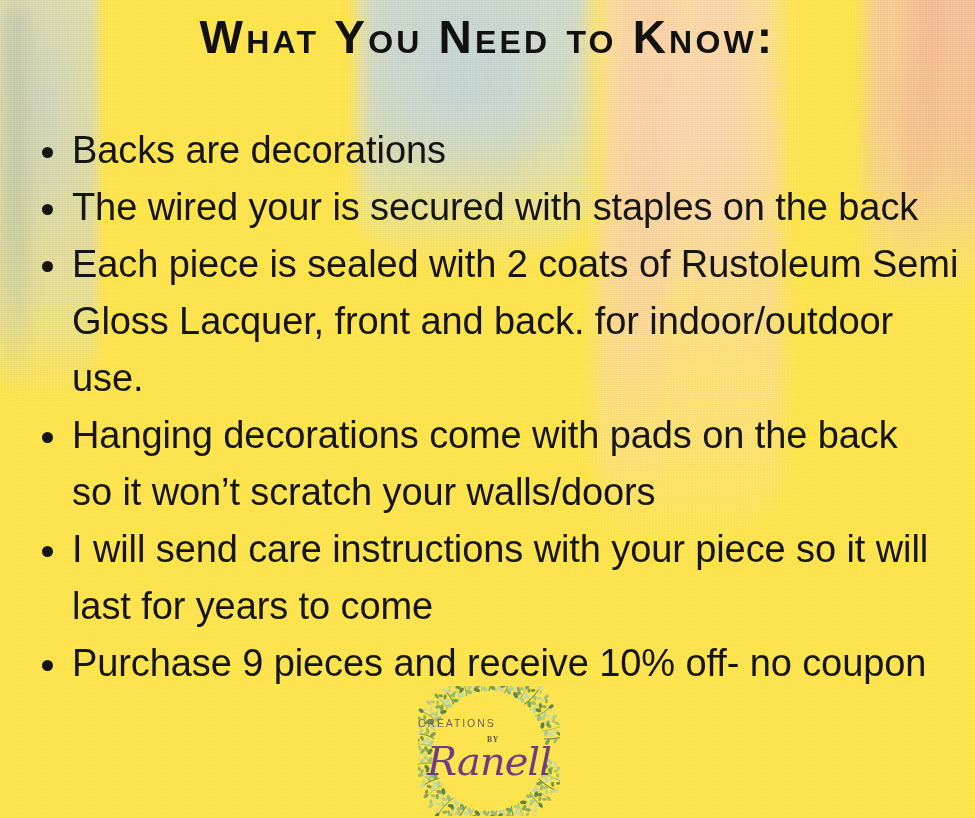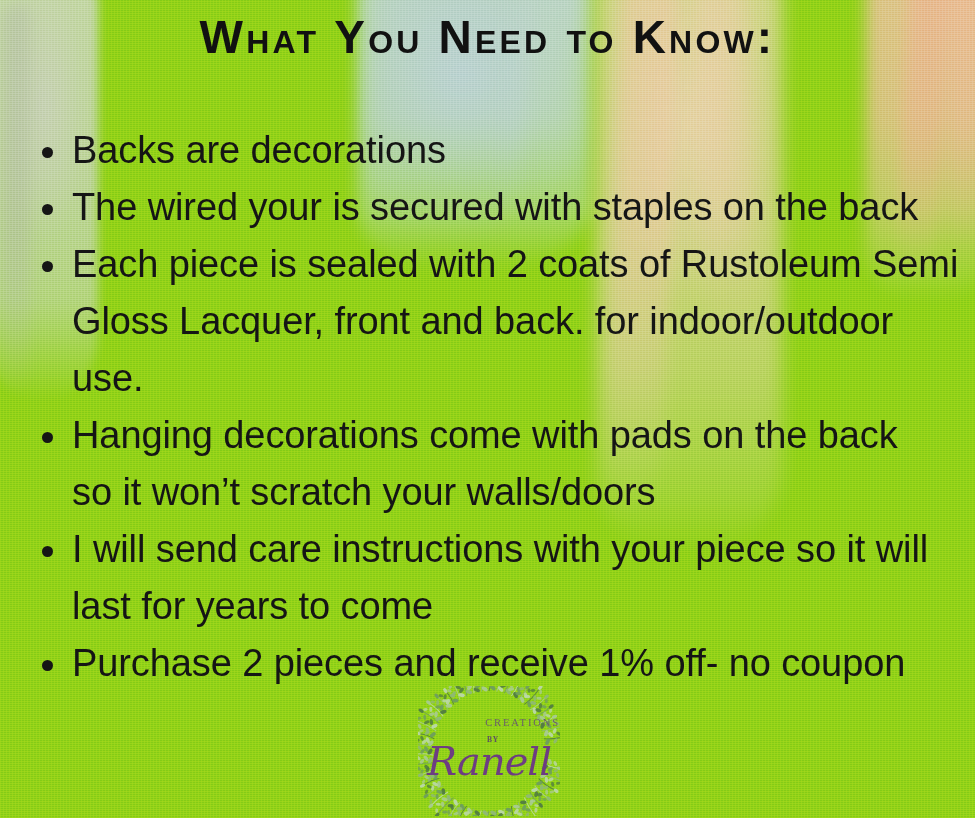--- a/index.html
+++ b/index.html
@@ -6,21 +6,21 @@
   html, body {
     margin: 0;
     padding: 0;
     background: #ffffff;
   }
   #canvas {
     position: relative;
     width: 975px;
     height: 818px;
     overflow: hidden;
-    background: #84cc16;
+    background: #fde047;
     font-family: "Liberation Sans", sans-serif;
   }
 
   
   .bg-layer {
     position: absolute;
     inset: 0;
     overflow: hidden;
     pointer-events: none;
   }
@@ -267,22 +267,22 @@
     top: 686px;
     width: 142px;
     height: 130px;
   }
   .logo svg { display: block; }
   .logo-creations {
     position: absolute;
     left: 0;
     top: 31px;
     width: 142px;
-    text-align: right;
-    font-family: Liberation Serif, serif;
+    text-align: left;
+    font-family: Liberation Sans, sans-serif;
     font-size: 10.5px;
     letter-spacing: 1.9px;
     color: #6b6068;
     white-space: nowrap;
   }
   .logo-by {
     position: absolute;
     left: 0;
     top: 49px;
     width: 150px;
@@ -352,21 +352,21 @@
         <span class="line2">Hanging decorations come with pads on the back</span>
         <span class="line2">so it won’t scratch your walls/doors</span>
       </li>
 
       <li class="bullet wrapped">
         <span class="line2">I will send care instructions with your piece so it will</span>
         <span class="line2">last for years to come</span>
       </li>
 
       <li class="bullet">
-        <span>Purchase 2 pieces and receive 1% off- no coupon</span>
+        <span>Purchase 9 pieces and receive 10% off- no coupon</span>
       </li>
 
     </ul>
 
     <div class="logo">
       <svg width="142" height="130" viewBox="0 0 142 130">
         <g id="wreath">
             <g transform="translate(71.00,125.00) rotate(186.0)">
               <path d="M0,0 C1.5,-6 1,-11.25 0,-15" stroke="#6d9c60" stroke-width="1" fill="none" opacity="0.85"></path>
               <ellipse cx="3.40" cy="-2.40" rx="3.30" ry="1.90" fill="#8fb87a" opacity="0.92" transform="rotate(34 3.40 -2.40)"></ellipse>

